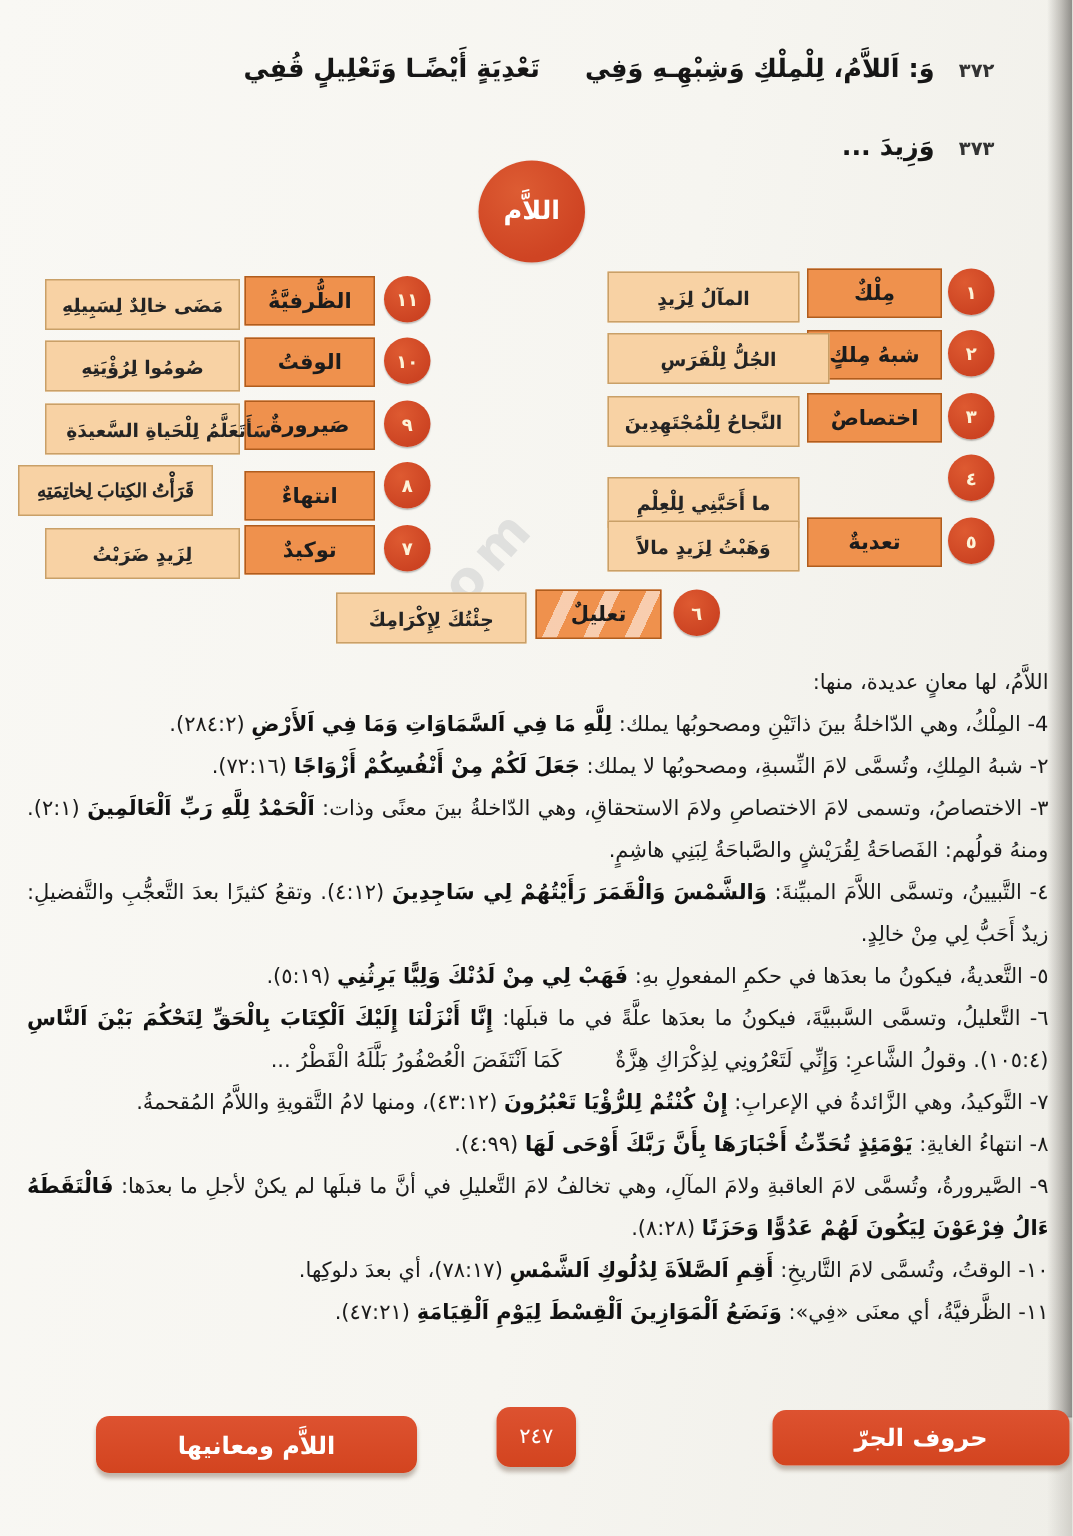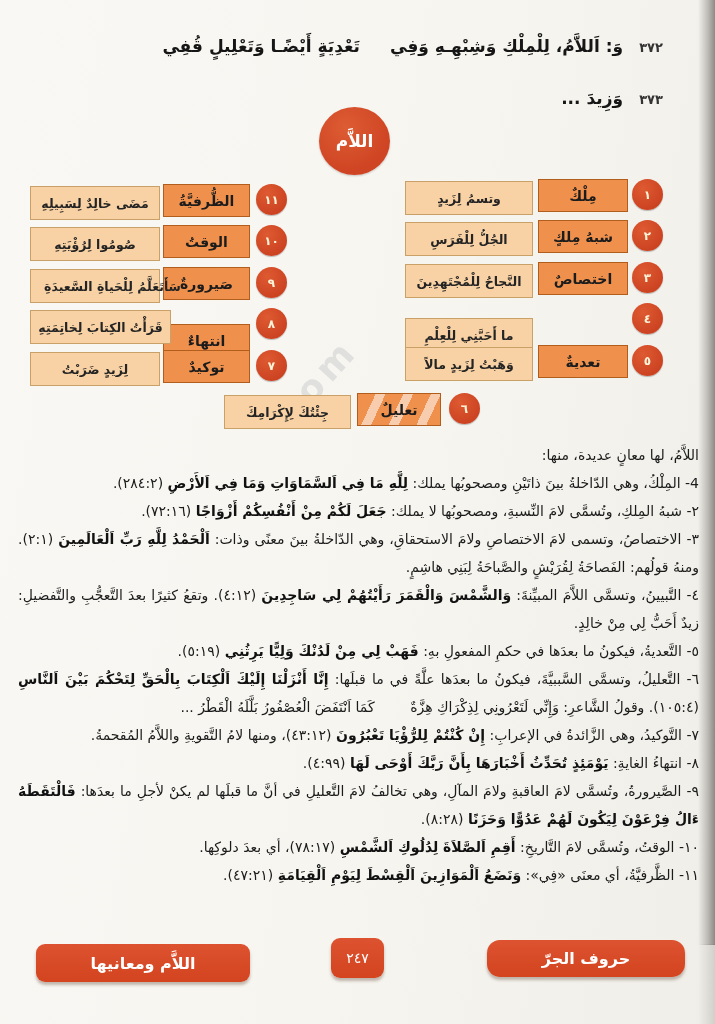--- a/index.html
+++ b/index.html
@@ -72,20 +72,21 @@
     font-size:14px; line-height:28px; color:#1b1b1b;
   }
   .body-text .seg-bold { font-weight:bold; color:#111; }
   
   .footer-btn {
     position:absolute; background:linear-gradient(180deg,#dd5230 0%, #d3441f 100%);
     color:#fff; font-weight:bold; border-radius:9px;
     display:flex; align-items:center; justify-content:center;
     box-shadow:0 3px 3px rgba(90,60,40,0.35);
     font-size:16px;
+    margin-left:28px;
   }
   .page-num-badge {
     position:absolute; left:331px; top:938px; width:53px; height:40px;
     background:linear-gradient(180deg,#dd5230 0%, #d3441f 100%);
     color:#fff; font-weight:normal; border-radius:9px; font-size:14px;
     display:flex; align-items:center; justify-content:center;
     box-shadow:0 3px 3px rgba(90,60,40,0.35);
   }
 </style>
 </head>
@@ -105,25 +106,25 @@
   <div class="verse-line" style="right:92px; top:88px;">
     <span>وَزِيدَ ...</span>
   </div>
 
   <div class="title-circle">اللاَّم</div>
 
   <div class="watermark">com</div>
 
   <div class="num-badge" style="left:632px; top:179px;">١</div>
   <div class="label-box" style="left:538px; top:179px; width:90px;">مِلْكٌ</div>
-  <div class="example-box" style="left:405px; top:181px; width:128px;">وتسمُ لِزَيدٍ</div>
+  <div class="example-box" style="left:405px; top:181px; width:128px;">المآلُ لِزَيدٍ</div>
 
   <div class="num-badge" style="left:632px; top:220px;">٢</div>
   <div class="label-box" style="left:538px; top:220px; width:90px;">شبهُ مِلكٍ</div>
-  <div class="example-box" style="left:405px; top:222px; width:128px;">الجُلُّ لِلْفَرَسِ</div>
+  <div class="example-box" style="left:405px; top:222px; width:148px;">الجُلُّ لِلْفَرَسِ</div>
 
   <div class="num-badge" style="left:632px; top:262px;">٣</div>
   <div class="label-box" style="left:538px; top:262px; width:90px;">اختصاصٌ</div>
   <div class="example-box" style="left:405px; top:264px; width:128px;">النَّجاحُ لِلْمُجْتَهِدِينَ</div>
 
   <div class="num-badge" style="left:632px; top:303px;">٤</div>
   <div class="example-box" style="left:405px; top:305px; width:128px;margin-top:13px;">ما أَحَبَّنِي لِلْعِلْمِ</div>
 
   <div class="num-badge" style="left:632px; top:345px;">٥</div>
   <div class="label-box" style="left:538px; top:345px; width:90px;">تعديةٌ</div>
@@ -135,22 +136,22 @@
 
   <div class="num-badge" style="left:256px; top:225px;">١٠</div>
   <div class="label-box" style="left:163px; top:225px; width:87px;">الوقتُ</div>
   <div class="example-box" style="left:30px; top:227px; width:130px;">صُومُوا لِرُؤْيَتِهِ</div>
 
   <div class="num-badge" style="left:256px; top:267px;">٩</div>
   <div class="label-box" style="left:163px; top:267px; width:87px;">صَيرورةٌ</div>
   <div class="example-box" style="left:30px; top:269px; width:130px;padding-left:35px;">سَأَتَعَلَّمُ لِلْحَياةِ السَّعيدَةِ</div>
 
   <div class="num-badge" style="left:256px; top:308px;">٨</div>
-  <div class="label-box" style="left:163px; top:324px; width:87px;">انتهاءٌ</div>
-  <div class="example-box" style="left:30px; top:310px; width:141px;">قَرَأْتُ الكِتابَ لِخاتِمَتِهِ</div>
+  <div class="label-box" style="left:163px; top:314px; width:87px;">انتهاءٌ</div>
+  <div class="example-box" style="left:12px; top:310px; width:130px;font-family:Liberation Serif, serif;">قَرَأْتُ الكِتابَ لِخاتِمَتِهِ</div>
 
   <div class="num-badge" style="left:256px; top:350px;">٧</div>
   <div class="label-box" style="left:163px; top:350px; width:87px;">توكيدٌ</div>
   <div class="example-box" style="left:30px; top:352px; width:130px;">لِزَيدٍ ضَرَبْتُ</div>
 
   <div class="num-badge" style="left:449px; top:393px;">٦</div>
   <div class="label-box striped" style="left:357px; top:393px; width:84px;">تعليلٌ</div>
   <div class="example-box" style="left:224px; top:395px; width:127px;">جِئْتُكَ لِإِكْرَامِكَ</div>
 
   <div class="body-text">
@@ -161,17 +162,17 @@
     <div><span>٤- التَّبيينُ، وتسمَّى اللاَّمَ المبيِّنةَ: </span><span class="seg-bold">وَالشَّمْسَ وَالْقَمَرَ رَأَيْتُهُمْ لِي سَاجِدِينَ</span><span> (٤:١٢). وتقعُ كثيرًا بعدَ التَّعجُّبِ والتَّفضيلِ: زيدٌ أَحَبُّ لِي مِنْ خالِدٍ.</span></div>
     <div><span>٥- التَّعديةُ، فيكونُ ما بعدَها في حكمِ المفعولِ بهِ: </span><span class="seg-bold">فَهَبْ لِي مِنْ لَدُنْكَ وَلِيًّا يَرِثُنِي</span><span> (٥:١٩).</span></div>
     <div><span>٦- التَّعليلُ، وتسمَّى السَّببيَّةَ، فيكونُ ما بعدَها علَّةً في ما قبلَها: </span><span class="seg-bold">إِنَّا أَنْزَلْنَا إِلَيْكَ اَلْكِتَابَ بِالْحَقِّ لِتَحْكُمَ بَيْنَ اَلنَّاسِ</span><span> (١٠٥:٤). وقولُ الشَّاعرِ: وَإِنِّي لَتَعْرُونِي لِذِكْرَاكِ هِزَّةٌ</span><span>&nbsp;&nbsp;&nbsp;&nbsp;&nbsp;&nbsp;&nbsp;&nbsp;</span><span>كَمَا اَنْتَفَضَ الْعُصْفُورُ بَلَّلَهُ الْقَطْرُ ...</span></div>
     <div><span>٧- التَّوكيدُ، وهي الزَّائدةُ في الإعرابِ: </span><span class="seg-bold">إِنْ كُنْتُمْ لِلرُّؤْيَا تَعْبُرُونَ</span><span> (٤٣:١٢)، ومنها لامُ التَّقويةِ واللاَّمُ المُقحمةُ.</span></div>
     <div><span>٨- انتهاءُ الغايةِ: </span><span class="seg-bold">يَوْمَئِذٍ تُحَدِّثُ أَخْبَارَهَا بِأَنَّ رَبَّكَ أَوْحَى لَهَا</span><span> (٤:٩٩).</span></div>
     <div><span>٩- الصَّيرورةُ، وتُسمَّى لامَ العاقبةِ ولامَ المآلِ، وهي تخالفُ لامَ التَّعليلِ في أنَّ ما قبلَها لم يكنْ لأجلِ ما بعدَها: </span><span class="seg-bold">فَالْتَقَطَهُ ءَالُ فِرْعَوْنَ لِيَكُونَ لَهُمْ عَدُوًّا وَحَزَنًا</span><span> (٨:٢٨).</span></div>
     <div><span>١٠- الوقتُ، وتُسمَّى لامَ التَّاريخِ: </span><span class="seg-bold">أَقِمِ اَلصَّلاَةَ لِدُلُوكِ اَلشَّمْسِ</span><span> (٧٨:١٧)، أي بعدَ دلوكِها.</span></div>
     <div><span>١١- الظَّرفيَّةُ، أي معنَى «فِي»: </span><span class="seg-bold">وَنَضَعُ اَلْمَوَازِينَ اَلْقِسْطَ لِيَوْمِ اَلْقِيَامَةِ</span><span> (٤٧:٢١).</span></div>
   </div>
 
-  <div class="footer-btn" style="left:487px; top:940px; width:198px; height:37px;border-radius:13px;">حروف الجرّ</div>
+  <div class="footer-btn" style="left:487px; top:940px; width:198px; height:37px;">حروف الجرّ</div>
   <div class="page-num-badge">٢٤٧</div>
   <div class="footer-btn" style="left:36px; top:944px; width:214px; height:38px;">اللاَّم ومعانيها</div>
 
 </div>
 
 </body></html>

